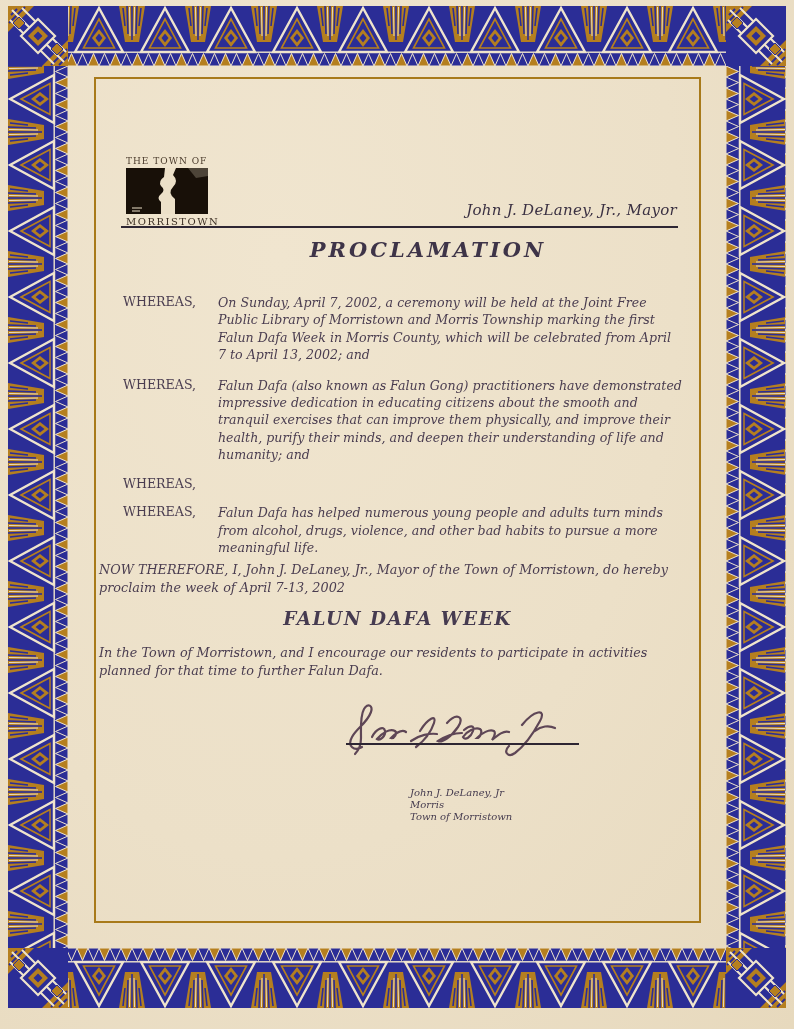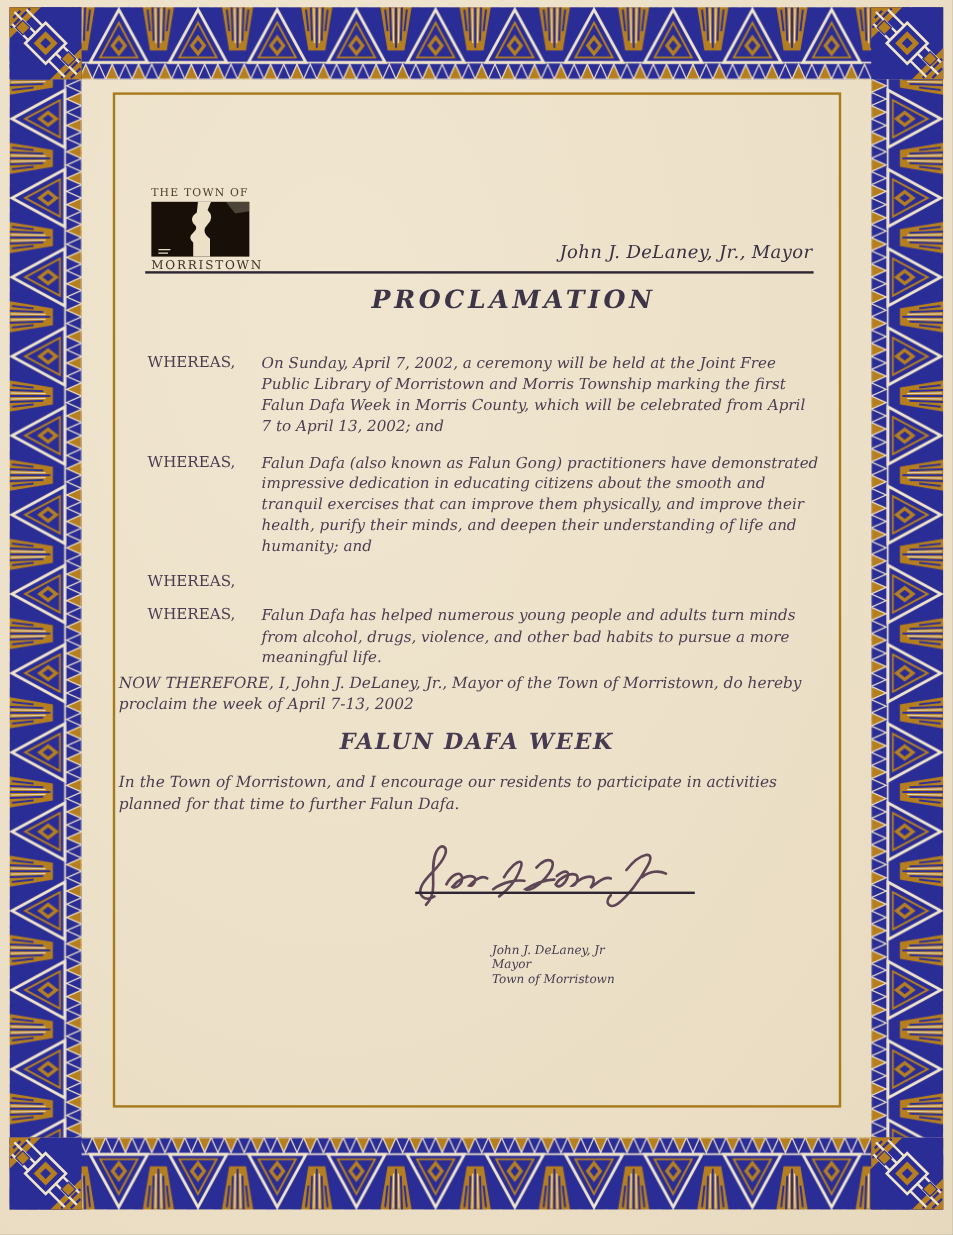--- a/index.html
+++ b/index.html
@@ -169,19 +169,19 @@
           <path d="M28,40 C32,32 40,28 41,34 C42,39 36,44 33,42 C38,36 46,31 51,34 C54,36 50,42 47,41 C52,36 58,32 62,35"></path>
           <path d="M76,34 C84,21 93,17 90,26 C87,35 80,44 72,50 M67,44 C75,38 86,36 93,37"></path>
           <path d="M103,26 C113,15 121,20 114,30 C107,40 98,46 94,44 C100,40 110,36 118,36"></path>
           <path d="M120,33 C126,28 131,28 129,34 C127,40 121,44 119,40 C123,34 131,30 136,32 C139,34 136,41 133,41 C138,36 145,32 150,34 C152,36 150,40 148,43 C154,38 160,33 165,35"></path>
           <path d="M178,28 C190,13 203,11 196,24 C189,37 179,50 171,56 C164,61 159,55 165,49 M191,34 C197,29 205,28 211,31"></path>
         </g>
       </svg>
       <div class="sig-line"></div>
       <div class="sig-typed">
         <div>John J. DeLaney, Jr</div>
-        <div>Mayor</div>
+        <div>Morris</div>
         <div>Town of Morristown</div>
       </div>
     </div>
 
   </div>
 </div>
 
 </body></html>

